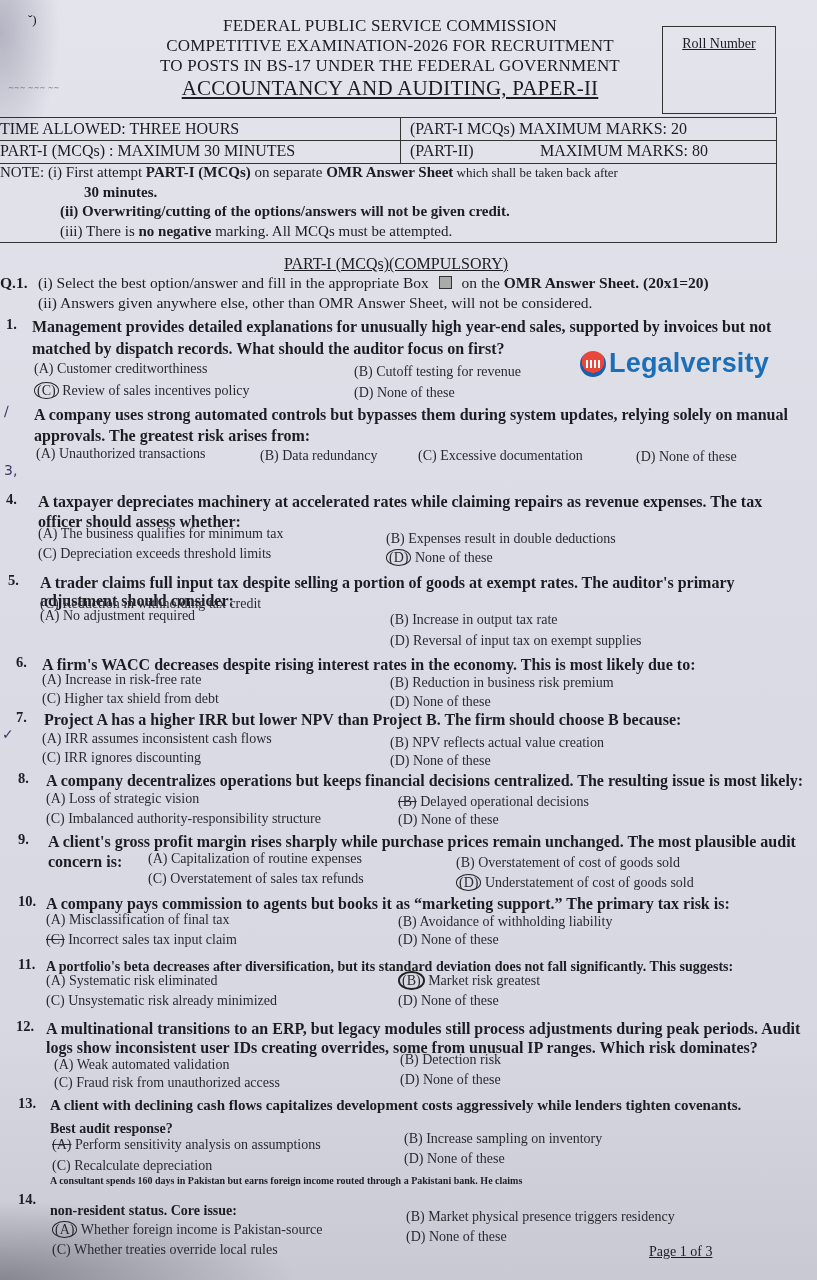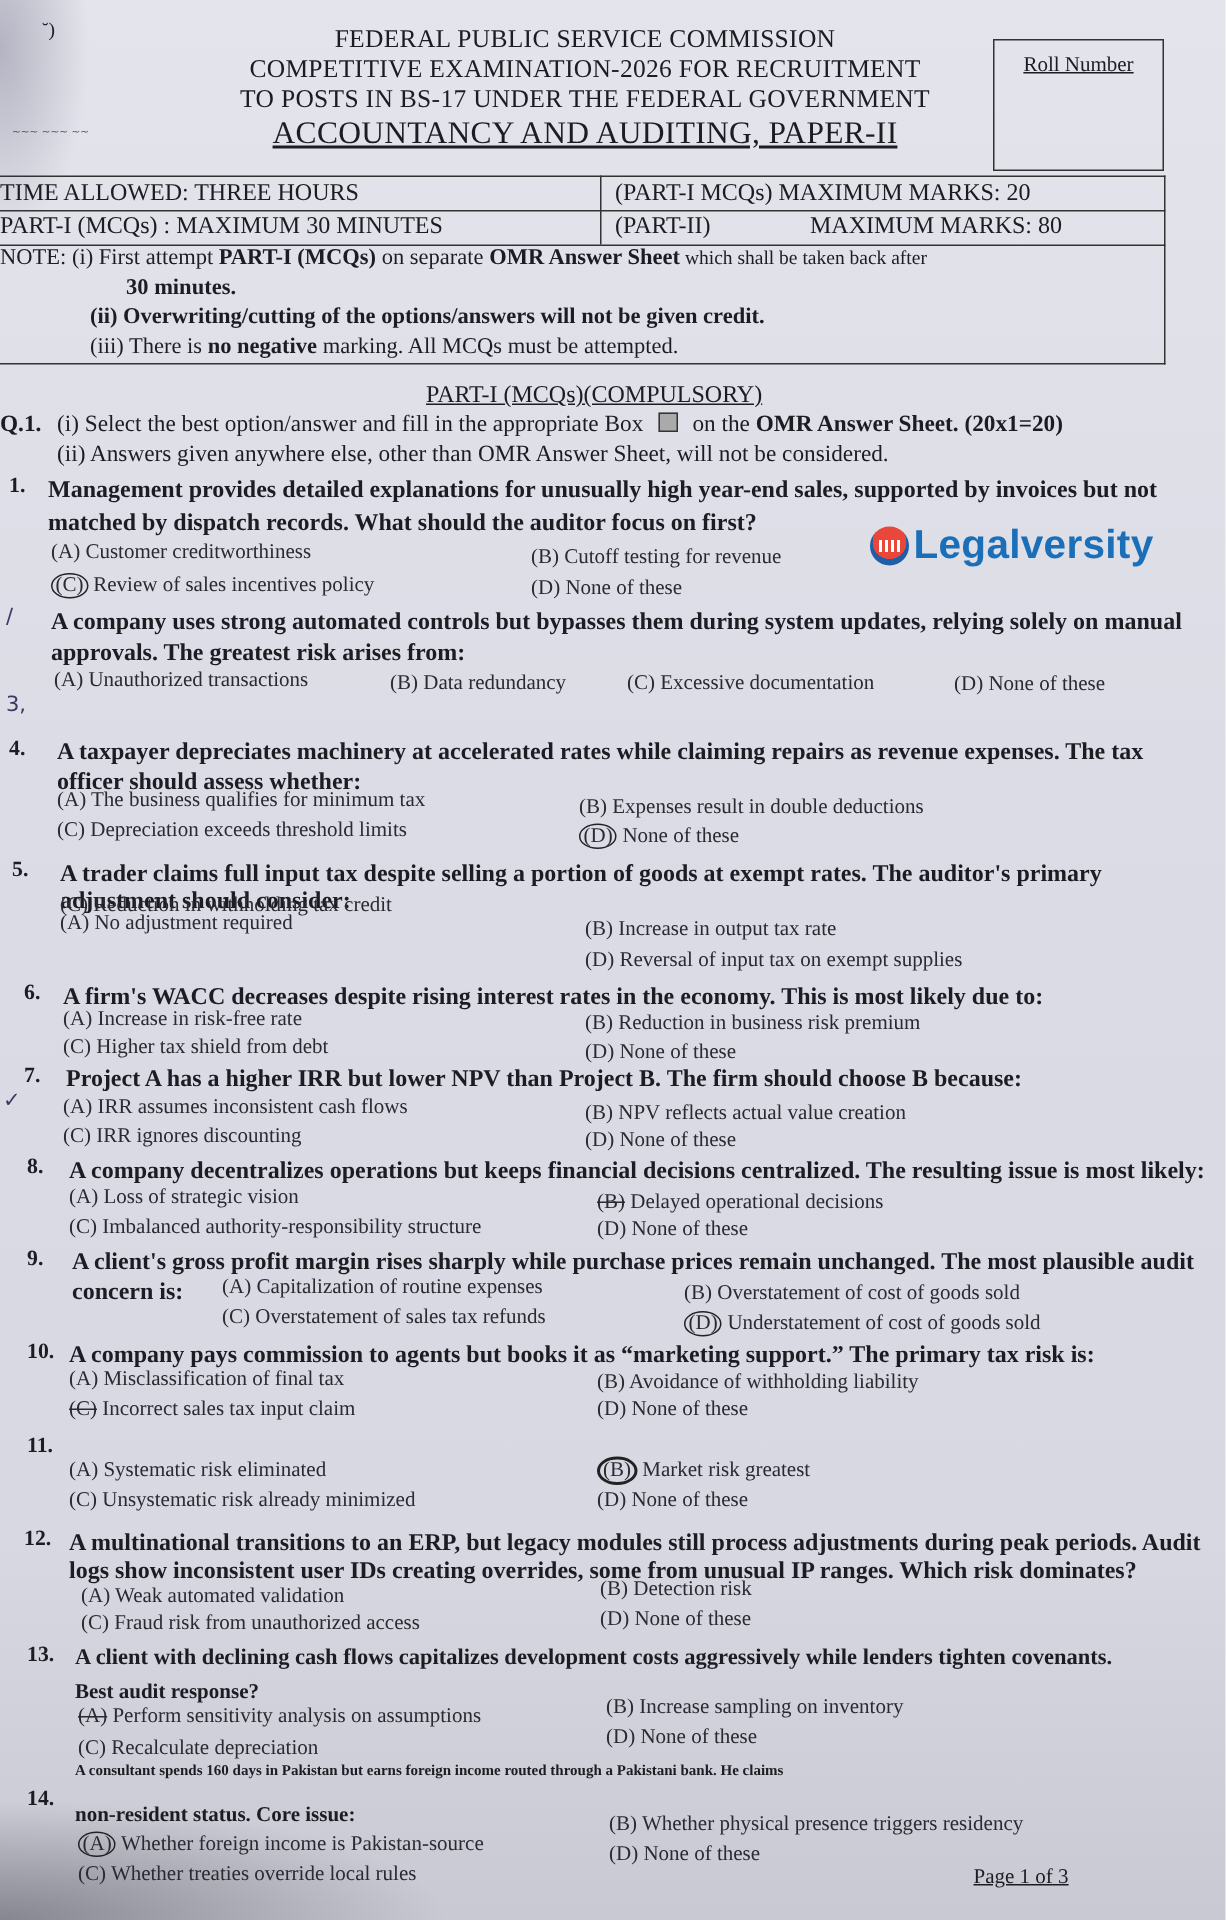--- a/index.html
+++ b/index.html
@@ -165,20 +165,21 @@
   <div class="opt" style="left:456px;top:875px;"><span class="circ">(D)</span> <span>Understatement of cost of goods sold</span></div>
 
   <div class="num" style="left:18px;top:893px;">10.</div>
   <div class="q-stem" style="left:46px;top:893px;">A company pays commission to agents but books it as “marketing support.” The primary tax risk is:</div>
   <div class="opt" style="left:46px;top:912px;"><span>(A)</span> <span>Misclassification of final tax</span></div>
   <div class="opt" style="left:398px;top:914px;"><span>(B)</span> <span>Avoidance of withholding liability</span></div>
   <div class="opt" style="left:46px;top:932px;"><span style="text-decoration:line-through;">(C)</span> <span>Incorrect sales tax input claim</span></div>
   <div class="opt" style="left:398px;top:932px;"><span>(D)</span> <span>None of these</span></div>
 
   <div class="num" style="left:18px;top:956px;">11.</div>
+  <div class="q-stem" style="left:46px;top:956px;font-size:14px;">A portfolio's beta decreases after diversification, but its standard deviation does not fall significantly. This suggests:</div>
   <div class="opt" style="left:46px;top:973px;"><span>(A)</span> <span>Systematic risk eliminated</span></div>
   <div class="opt" style="left:398px;top:973px;"><span class="circ" style="border-width:2.5px;">(B)</span> <span>Market risk greatest</span></div>
   <div class="opt" style="left:46px;top:993px;"><span>(C)</span> <span>Unsystematic risk already minimized</span></div>
   <div class="opt" style="left:398px;top:993px;"><span>(D)</span> <span>None of these</span></div>
 
   <div class="num" style="left:16px;top:1018px;">12.</div>
   <div class="q-stem" style="left:46px;top:1018px;">A multinational transitions to an ERP, but legacy modules still process adjustments during peak periods. Audit</div>
   <div class="q-stem" style="left:46px;top:1037px;">logs show inconsistent user IDs creating overrides, some from unusual IP ranges. Which risk dominates?</div>
   <div class="opt" style="left:54px;top:1057px;"><span>(A)</span> <span>Weak automated validation</span></div>
   <div class="opt" style="left:400px;top:1052px;"><span>(B)</span> <span>Detection risk</span></div>
@@ -190,18 +191,18 @@
   <div class="q-stem" style="left:50px;top:1118px;font-size:14px;">Best audit response?</div>
   <div class="opt" style="left:52px;top:1137px;"><span style="text-decoration:line-through;">(A)</span> <span>Perform sensitivity analysis on assumptions</span></div>
   <div class="opt" style="left:404px;top:1131px;"><span>(B)</span> <span>Increase sampling on inventory</span></div>
   <div class="opt" style="left:52px;top:1158px;"><span>(C)</span> <span>Recalculate depreciation</span></div>
   <div class="opt" style="left:404px;top:1151px;"><span>(D)</span> <span>None of these</span></div>
 
   <div class="num" style="left:18px;top:1191px;">14.</div>
   <div class="q-stem" style="left:50px;top:1170px;font-size:10px;">A consultant spends 160 days in Pakistan but earns foreign income routed through a Pakistani bank. He claims</div>
   <div class="q-stem" style="left:50px;top:1200px;font-size:14px;">non-resident status. Core issue:</div>
   <div class="opt" style="left:52px;top:1222px;"><span class="circ">(A)</span> <span>Whether foreign income is Pakistan-source</span></div>
-  <div class="opt" style="left:406px;top:1209px;"><span>(B)</span> <span>Whether physical presence triggers residency</span></div>
+  <div class="opt" style="left:406px;top:1209px;"><span>(B)</span> <span>Market physical presence triggers residency</span></div>
   <div class="opt" style="left:52px;top:1242px;"><span>(C)</span> <span>Whether treaties override local rules</span></div>
   <div class="opt" style="left:406px;top:1229px;"><span>(D)</span> <span>None of these</span></div>
 
   <div class="page-no">Page 1 of 3</div>
 </div>
 
 </body></html>

